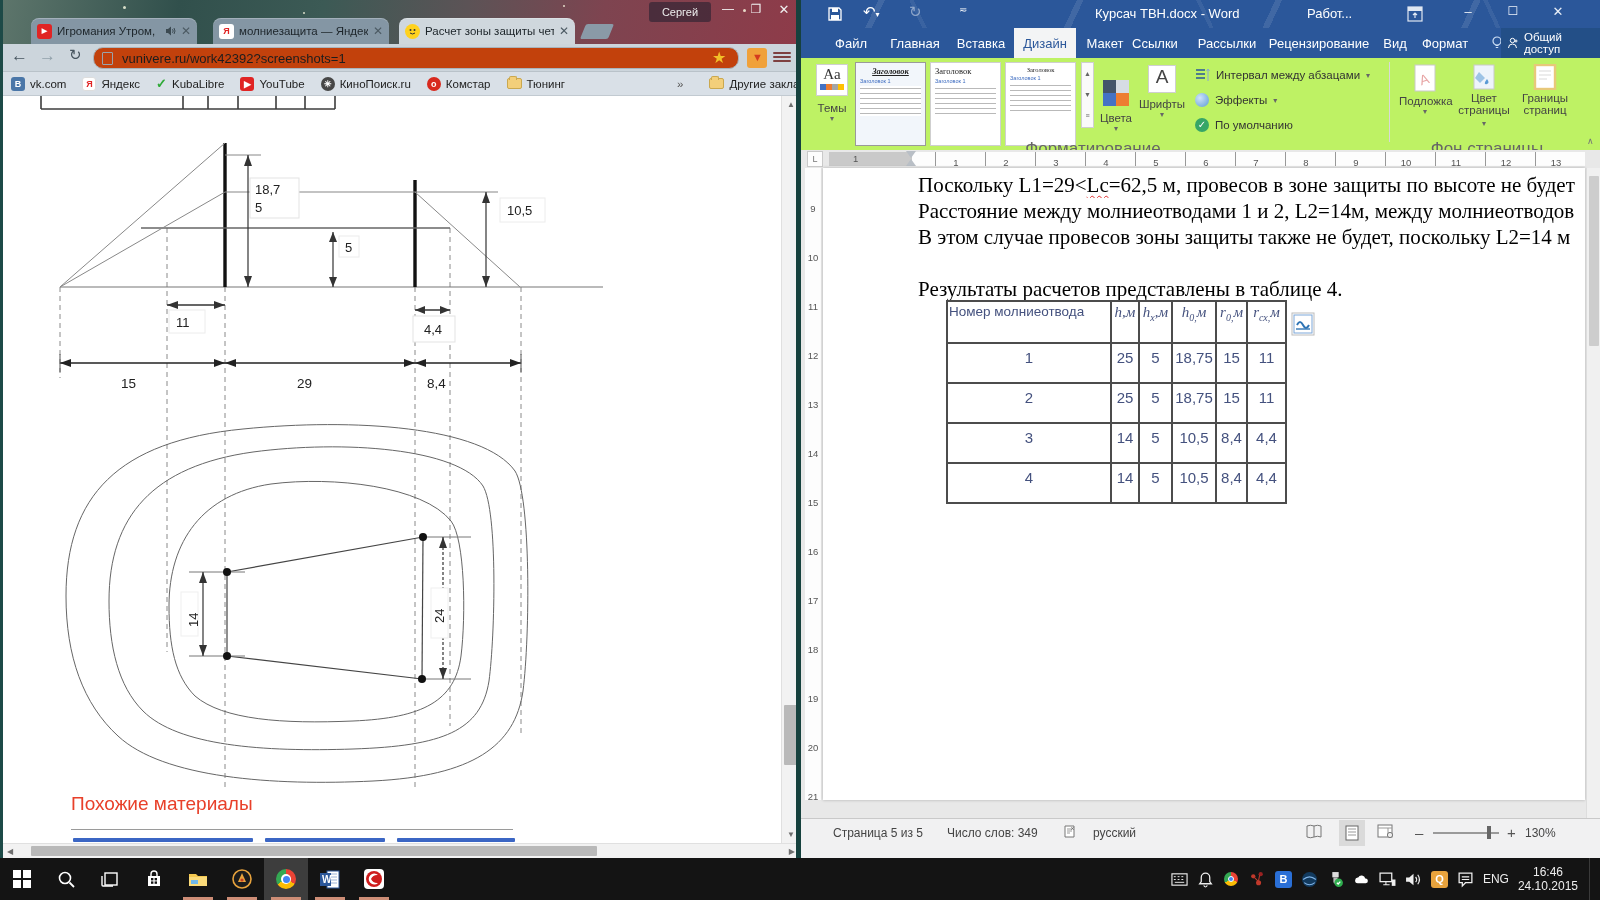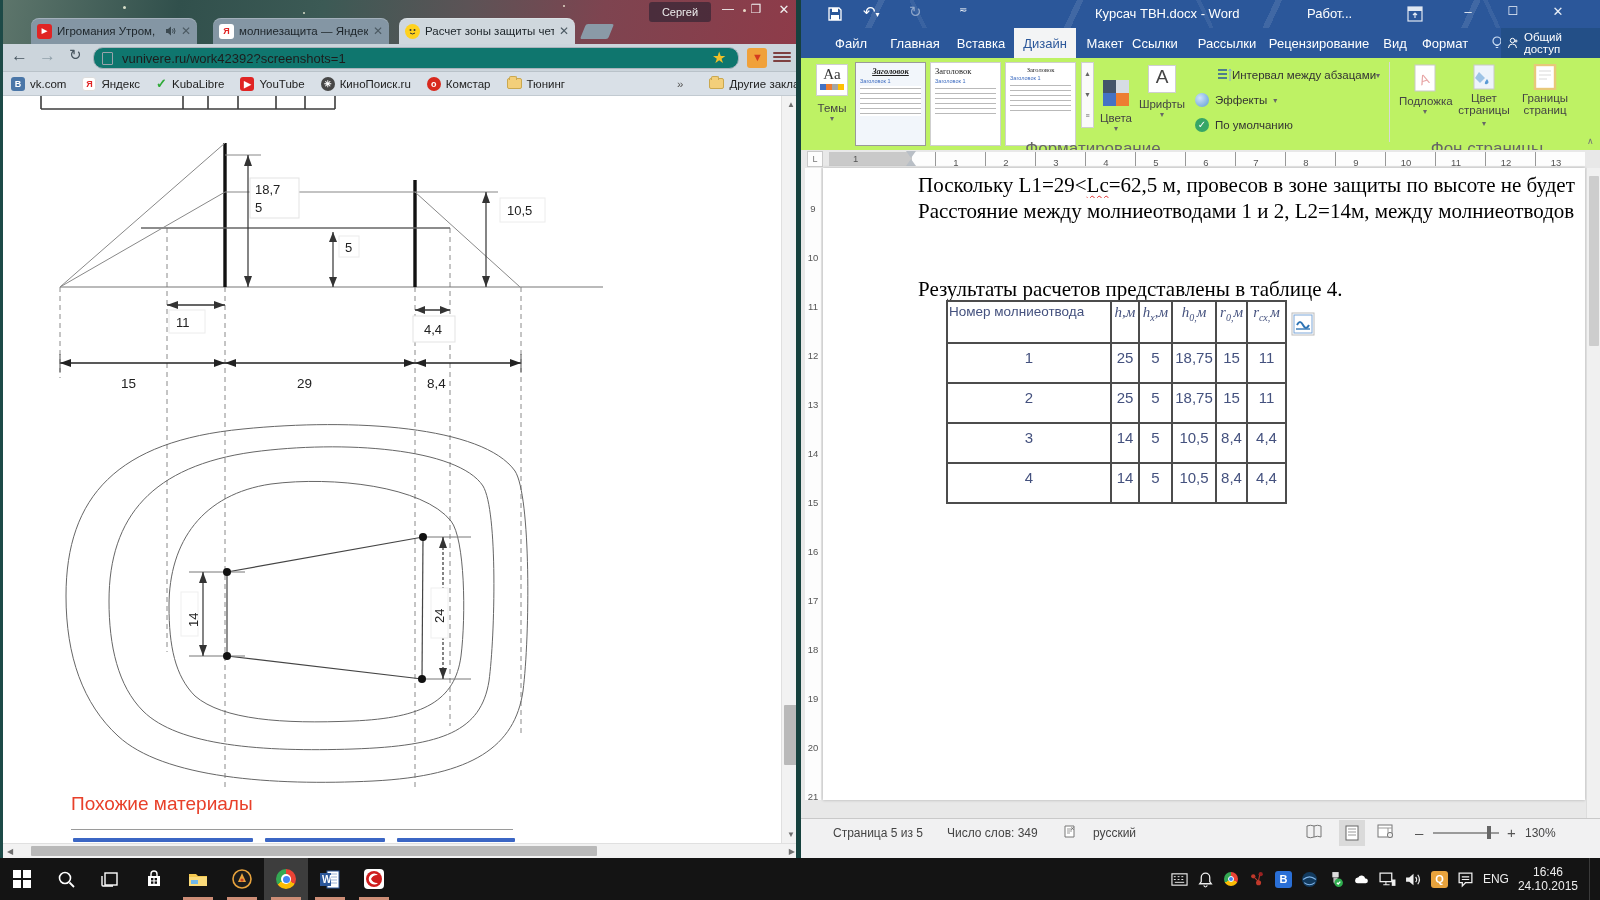--- a/index.html
+++ b/index.html
@@ -118,21 +118,21 @@
 
     <div class="abs" style="left:646px;top:2px;width:62px;height:20px;background:rgba(30,30,45,.55);border-radius:3px;color:#eee;font-size:11px;display:flex;align-items:center;justify-content:center">Сергей</div>
     <div class="abs" style="left:712px;top:2px;width:26px;height:18px;color:#f0f0f0;text-align:center;font-size:12px">—</div>
     <div class="abs" style="left:740px;top:2px;width:26px;height:18px;color:#f0f0f0;text-align:center;font-size:12px">❐</div>
     <div class="abs" style="left:768px;top:2px;width:26px;height:18px;color:#f0f0f0;text-align:center;font-size:13px">✕</div>
 
     <div id="toolbar">
       <span class="abs" style="left:8px;top:2px;font-size:17px;color:#46555f">←</span>
       <span class="abs" style="left:36px;top:2px;font-size:17px;color:#91a0aa">→</span>
       <span class="abs" style="left:66px;top:2px;font-size:15px;color:#46555f">↻</span>
-      <div class="abs" style="left:90px;top:3px;width:646px;height:22px;background:#0f766e;border:1px solid #a9b3bb;border-radius:10px">
+      <div class="abs" style="left:90px;top:3px;width:646px;height:22px;background:#c2410c;border:1px solid #a9b3bb;border-radius:10px">
         <span class="abs" style="left:8px;top:4px;width:11px;height:13px;border:1.5px solid #9aa3ab;border-radius:1px"></span>
         <span class="abs" style="left:28px;top:3px;font-size:13px;color:#1d1d1d">vunivere.ru/work42392?screenshots=1</span>
         <span class="abs" style="left:618px;top:0px;font-size:16px;color:#f2c029">★</span>
       </div>
       <div class="abs" style="left:744px;top:4px;width:20px;height:20px;background:#f0a13a;border-radius:3px">
         <span class="abs" style="left:5px;top:3px;color:#d43b1f;font-size:11px">▼</span>
       </div>
       <div class="abs" style="left:770px;top:6px;width:18px;height:16px">
         <div style="height:2.5px;background:#7e4040;margin:1.5px 0;border-radius:1px"></div>
         <div style="height:2.5px;background:#7e4040;margin:1.5px 0;border-radius:1px"></div>
@@ -415,21 +415,21 @@
         </div>
         <div class="rlabel" style="margin-top:6px">Цвета</div>
         <div class="rlabel dd">▾</div>
       </div>
       <div class="abs" style="left:336px;top:6px;width:50px;height:76px">
         <div style="width:28px;height:28px;margin:1px auto;background:#fff;border:1px solid #cfcfcf;text-align:center;font-size:19px;color:#444">А</div>
         <div class="rlabel" style="margin-top:5px">Шрифты</div>
         <div class="rlabel dd">▾</div>
       </div>
 
-      <div class="abs" style="left:416px;top:7px;width:190px;height:20px;display:flex;align-items:center;">
+      <div class="abs" style="left:394px;top:7px;width:190px;height:20px;display:flex;align-items:center;gap:6px">
         <svg width="15" height="14" viewBox="0 0 15 14">
             <path d="M1 2h9M1 6h9M1 10h9" stroke="#2b579a" stroke-width="1.4"></path>
             <path d="M13 1v12M11.5 3l1.5-2 1.5 2" stroke="#8aa8d0" fill="none"></path>
           </svg>
         <span style="font-size:11.5px;color:#333">Интервал между абзацами</span>
           <span class="dd">▾</span>
       </div>
       <div class="abs" style="left:394px;top:32px;width:190px;height:20px;display:flex;align-items:center;gap:6px">
         <div style="width:14px;height:14px;border-radius:50%;background:radial-gradient(circle at 35% 35%,#cfe3fa,#5b9bd5)"></div>
         <span style="font-size:11.5px;color:#333">Эффекты</span>
@@ -495,20 +495,21 @@
           <span class="vrn">18</span>
           <span class="vrn">19</span>
           <span class="vrn">20</span>
           <span class="vrn">21</span>
         </div>
     </div>
 
     <div id="wpage">
       <div class="docline" style="top:5px"><span>Поскольку L1=29&lt;</span><span class="wavy">Lc</span><span>=62,5 м, провесов в зоне защиты по высоте не будет</span></div>
       <div class="docline" style="top:31px"><span>Расстояние между молниеотводами 1 и 2, L2=14м, между молниеотводов</span></div>
+      <div class="docline" style="top:57px"><span>В этом случае провесов зоны защиты также не будет, поскольку L2=14 м</span></div>
       <div class="docline" style="top:109px"><span>Результаты расчетов представлены в таблице 4.</span></div>
 
       <table id="wtable">
         <tbody>
             <tr style="height:42px">
           <td class="hd hd0" style="width:164px">Номер молниеотвода</td>
           <td class="hd" style="width:28px"><span>h</span><span>,м</span></td>
           <td class="hd" style="width:33px"><span>h</span><sub>х</sub><span>,м</span></td>
           <td class="hd" style="width:44px"><span>h</span><sub>0,</sub><span>м</span></td>
           <td class="hd" style="width:31px"><span>r</span><sub>0,</sub><span>м</span></td>

